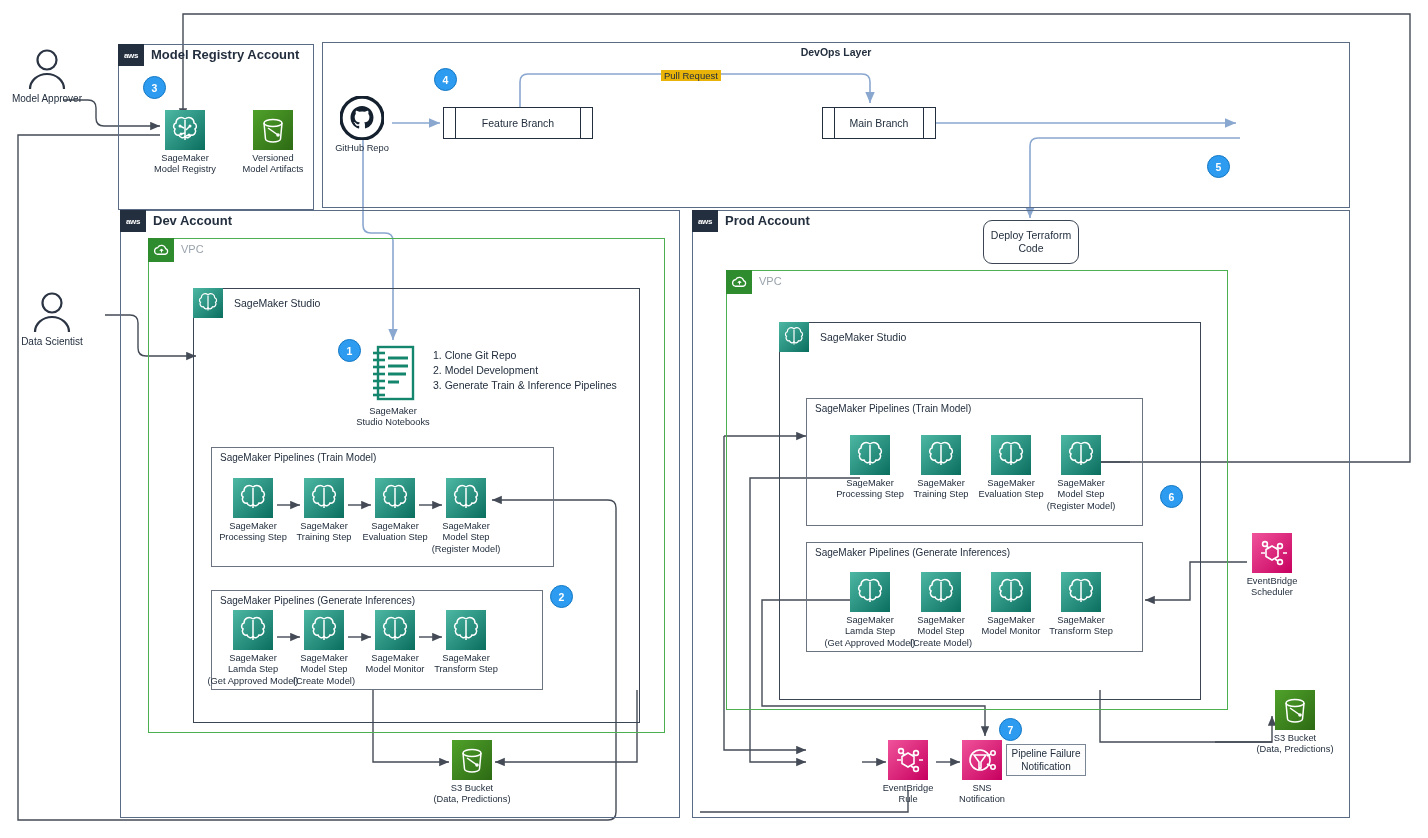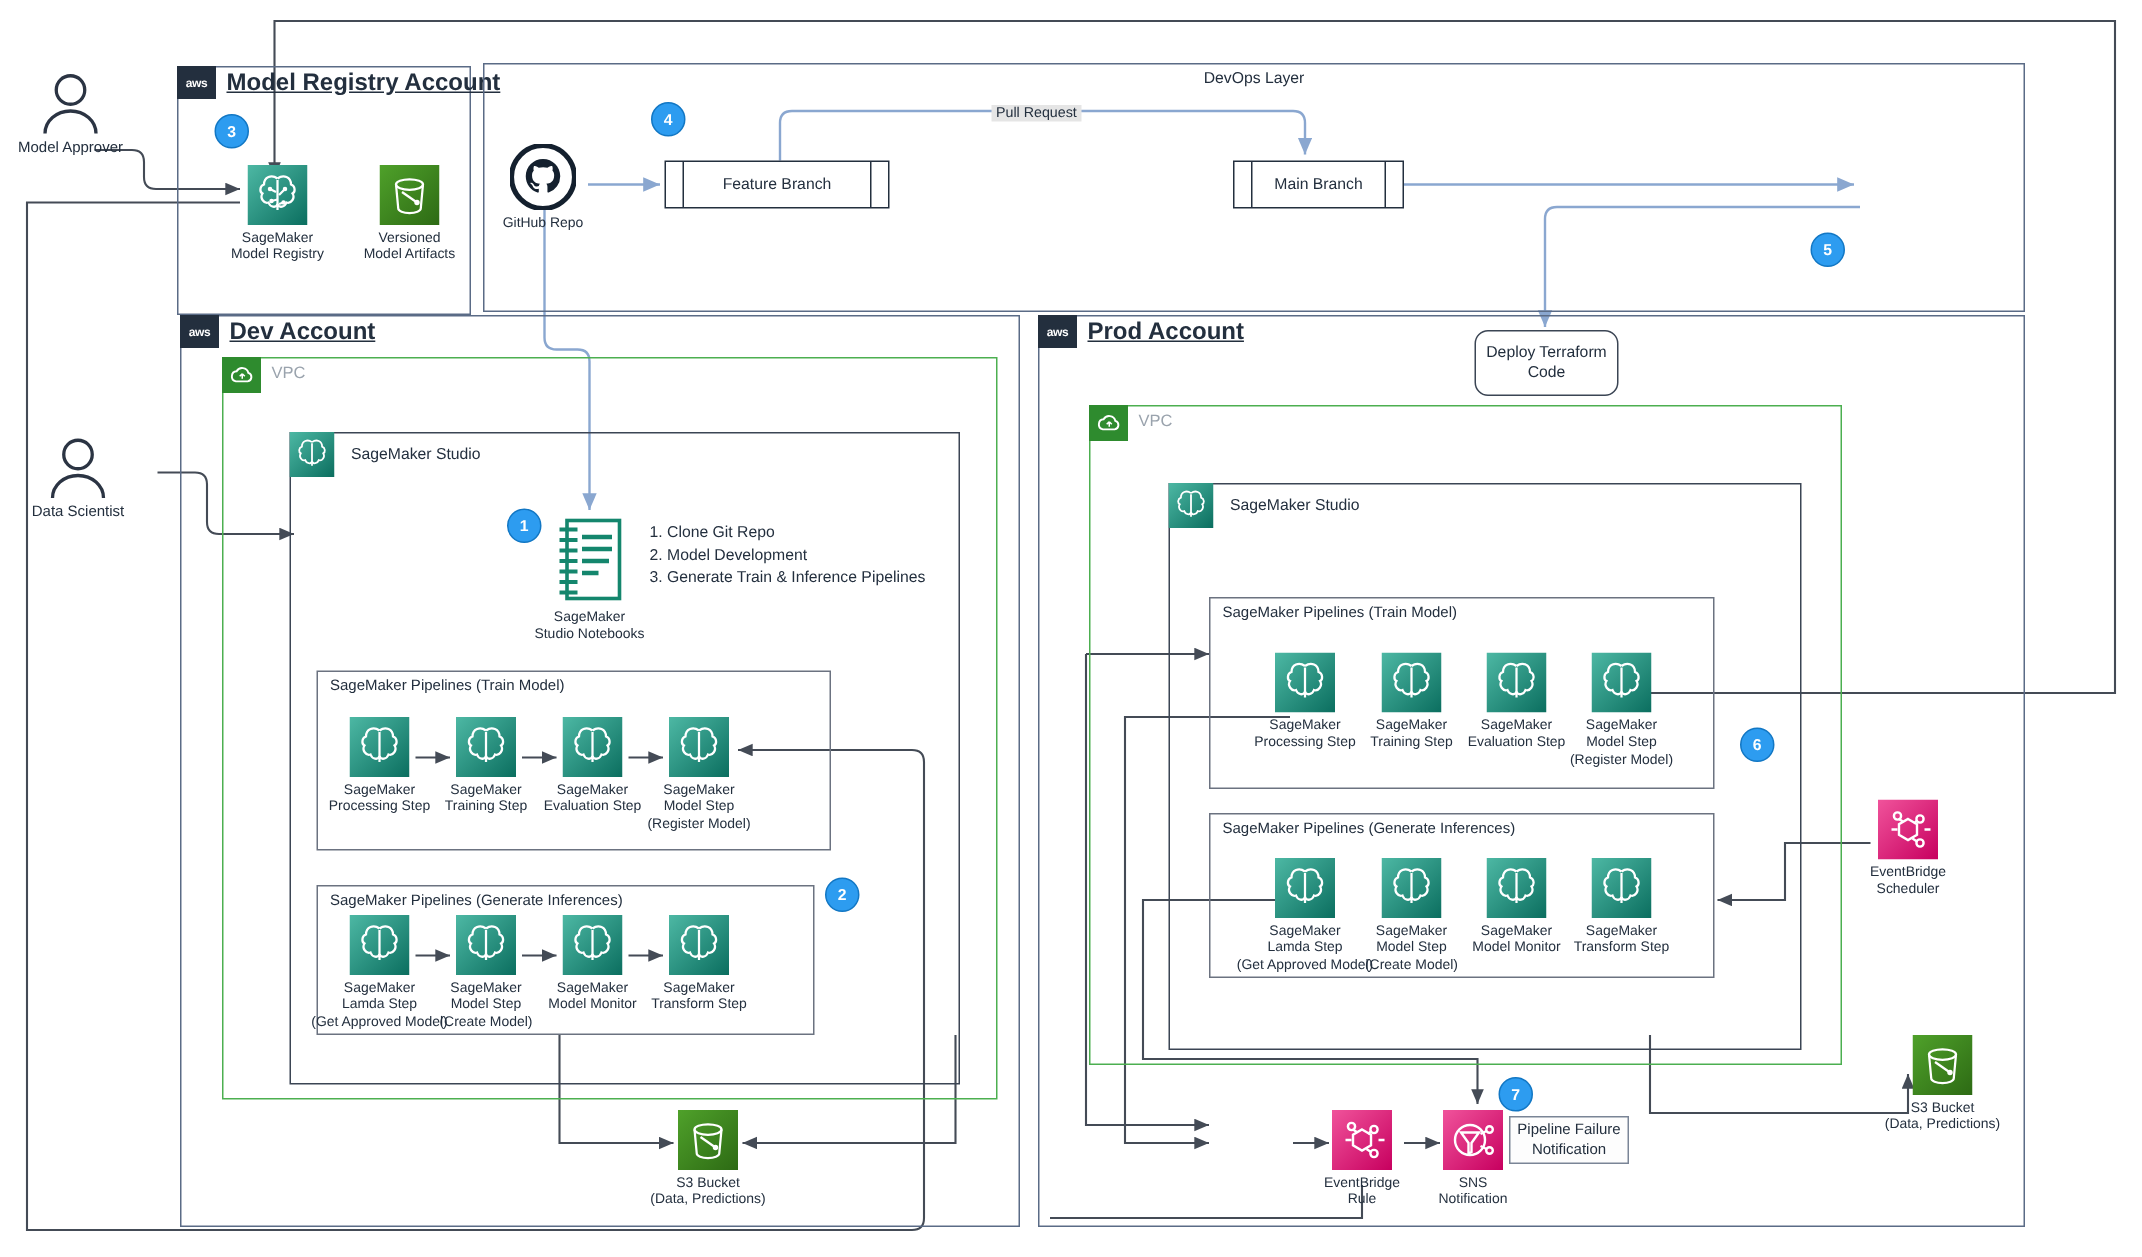--- a/index.html
+++ b/index.html
@@ -5,23 +5,23 @@
   html,body{margin:0;padding:0;background:#ffffff;}
   body{font-family:"Liberation Sans","DejaVu Sans",sans-serif;color:#232F3E;}
   #stage{position:relative;width:1428px;height:838px;overflow:hidden;background:#fff;}
   svg.wires{position:absolute;left:0;top:0;width:1428px;height:838px;pointer-events:none;}
 
   
   .acct{position:absolute;border:1.5px solid #5A6B86;background:transparent;box-sizing:border-box;}
   .acct-badge{position:absolute;left:-1px;top:-1px;width:26px;height:22px;background:#232F3E;
               display:flex;align-items:center;justify-content:center;}
   .acct-badge .aws{color:#fff;font-size:8px;font-weight:bold;letter-spacing:-.3px;line-height:7px;text-align:center;}
-  .acct-title{position:absolute;left:32px;top:2px;font-size:16px;font-weight:bold;color:#232F3E;white-space:nowrap;text-decoration:underline;}
+  .acct-title{position:absolute;left:32px;top:2px;font-size:13px;font-weight:bold;color:#232F3E;white-space:nowrap;}
   .plain-box{position:absolute;border:1.5px solid #5A6B86;box-sizing:border-box;}
-  .plain-title{position:absolute;top:3px;left:0;right:0;text-align:center;font-size:10.5px;font-weight:normal;}
+  .plain-title{position:absolute;top:3px;left:0;right:0;text-align:center;font-size:10.5px;font-weight:bold;}
 
   
   .vpc{position:absolute;border:1.5px solid #4CAF50;box-sizing:border-box;}
   .vpc-ico{position:absolute;left:-1px;top:-1px;width:26px;height:24px;background:#2E8B2E;
            display:flex;align-items:center;justify-content:center;}
   .vpc-label{position:absolute;left:32px;top:4px;font-size:11px;color:#9aa3ad;}
 
   
   .studio{position:absolute;border:1.5px solid #3b4554;box-sizing:border-box;}
   .studio-ico{position:absolute;left:-1px;top:-1px;width:30px;height:30px;}
@@ -50,21 +50,21 @@
   
   .badge{position:absolute;width:21px;height:21px;border-radius:50%;background:#2D9CF0;border:1px solid #1277c4;
          color:#fff;font-size:10.5px;font-weight:bold;display:flex;align-items:center;justify-content:center;}
 
   
   .actor{position:absolute;display:flex;flex-direction:column;align-items:center;width:110px;}
   .actor .cap{margin-top:2px;font-size:10px;color:#232F3E;white-space:nowrap;}
 
   
   .ftext{position:absolute;font-size:10.5px;line-height:15px;color:#232F3E;white-space:pre-line;}
-  .wlabel{position:absolute;font-size:9.5px;color:#232F3E;background:#e5e5e5;padding:0 3px;white-space:nowrap;}
+  .wlabel{position:absolute;font-size:9.5px;color:#232F3E;background:#eab308;padding:0 3px;white-space:nowrap;}
 </style>
 </head>
 <body>
 
 <div id="stage">
 
   <svg class="wires" viewBox="0 0 1428 838">
     <defs>
       <marker id="adk" markerWidth="8" markerHeight="8" refX="7" refY="3" orient="auto">
         <path d="M0,0 L7,3 L0,6 z" fill="#444b56"></path>

